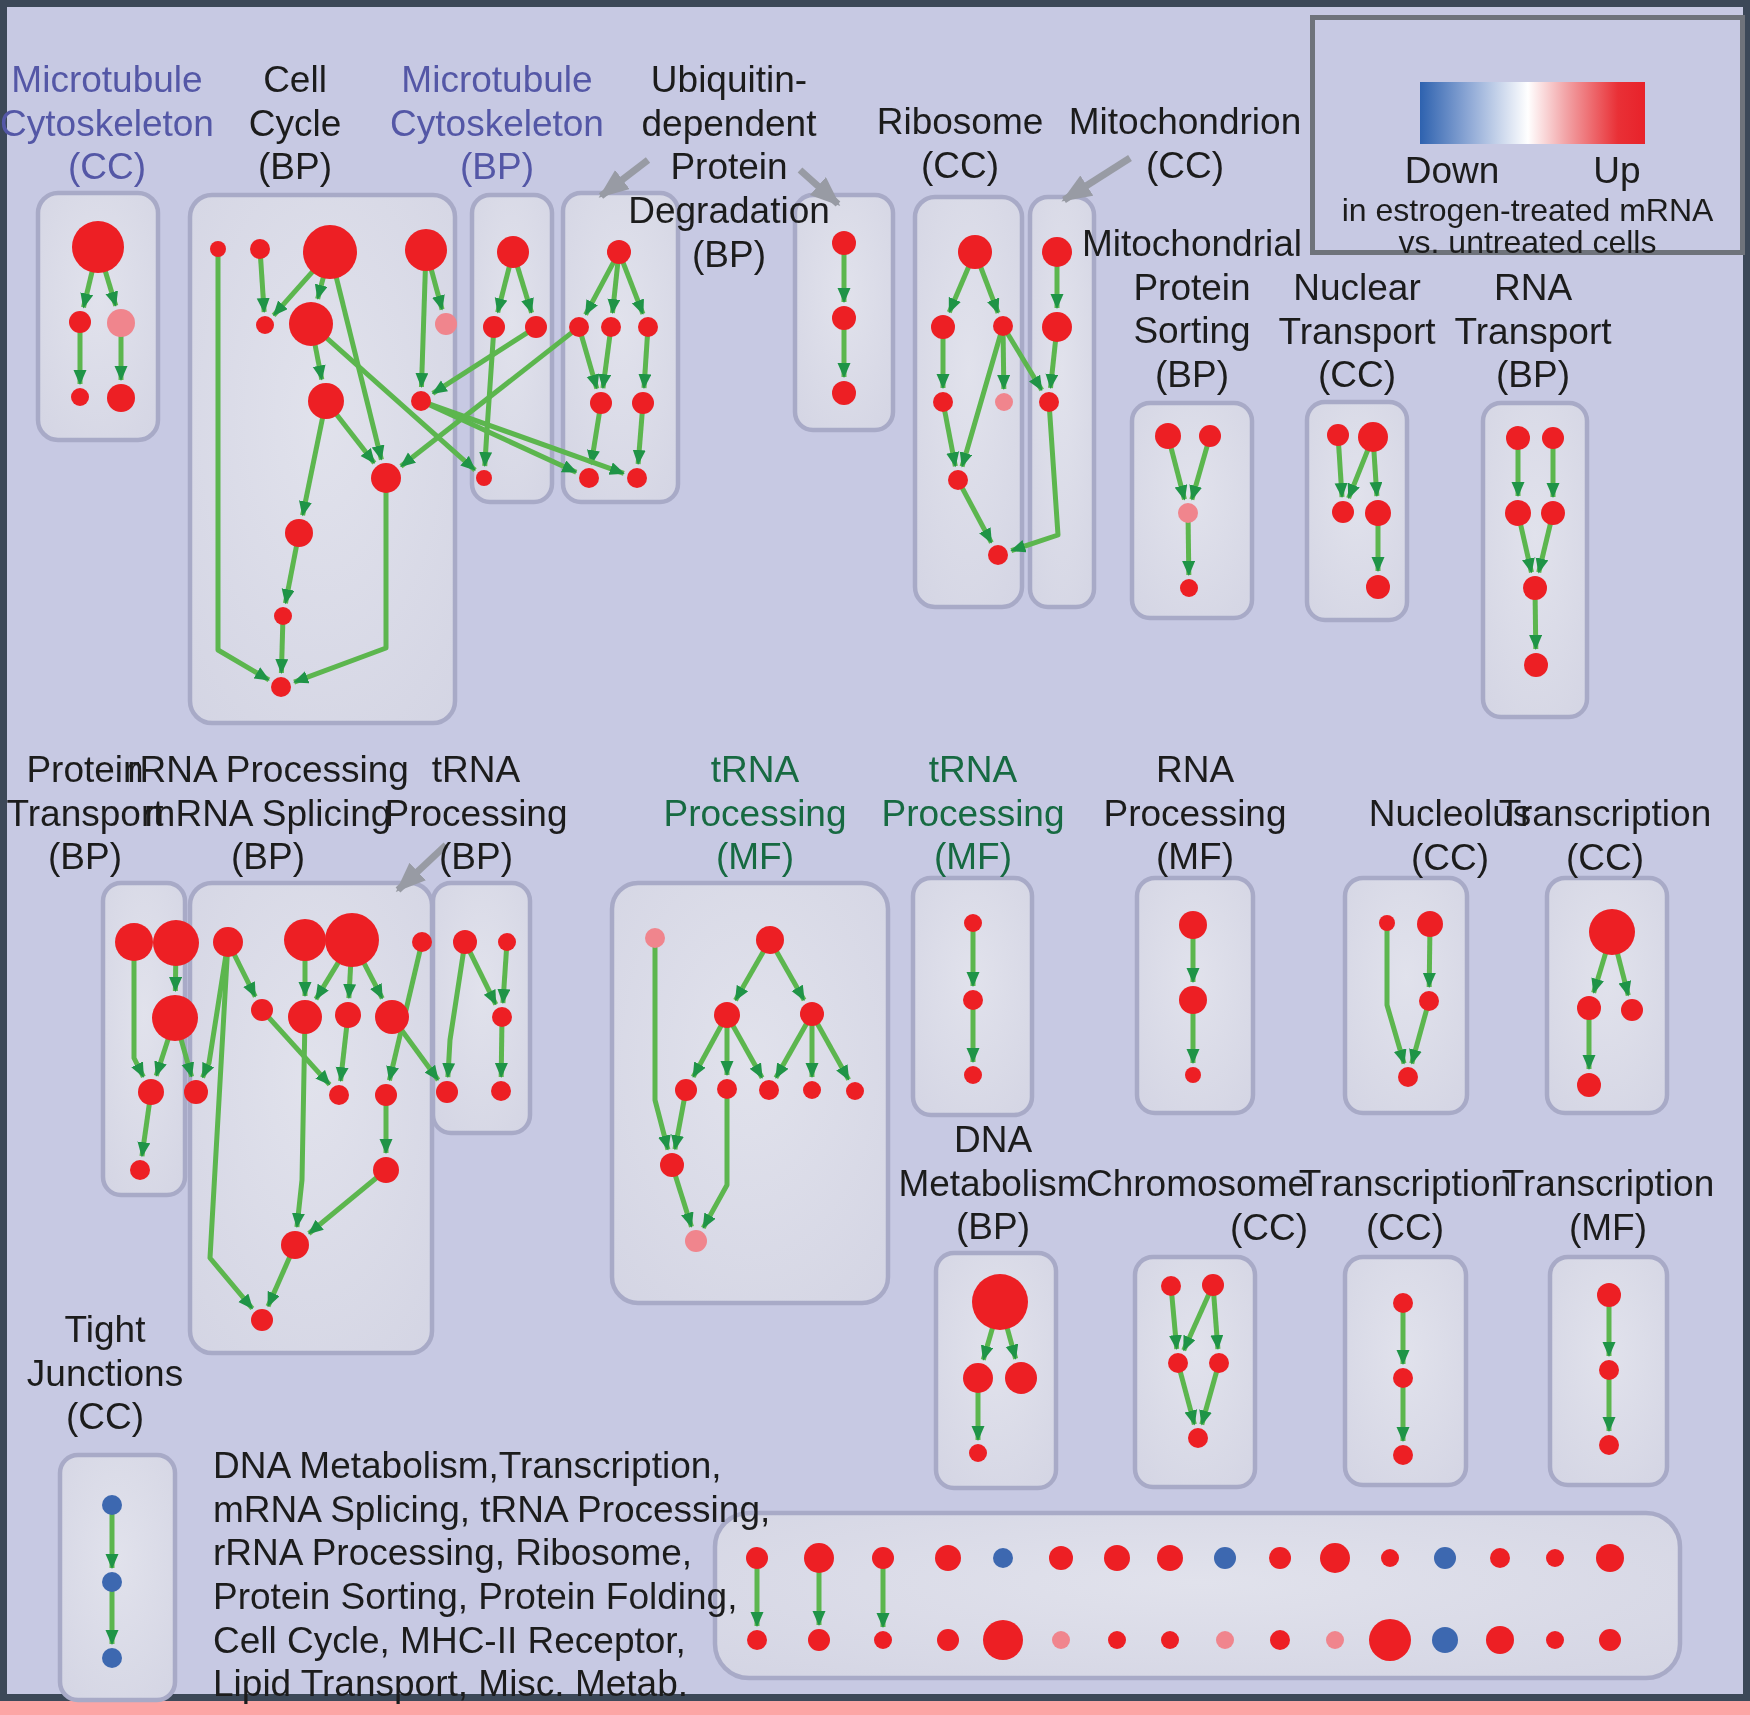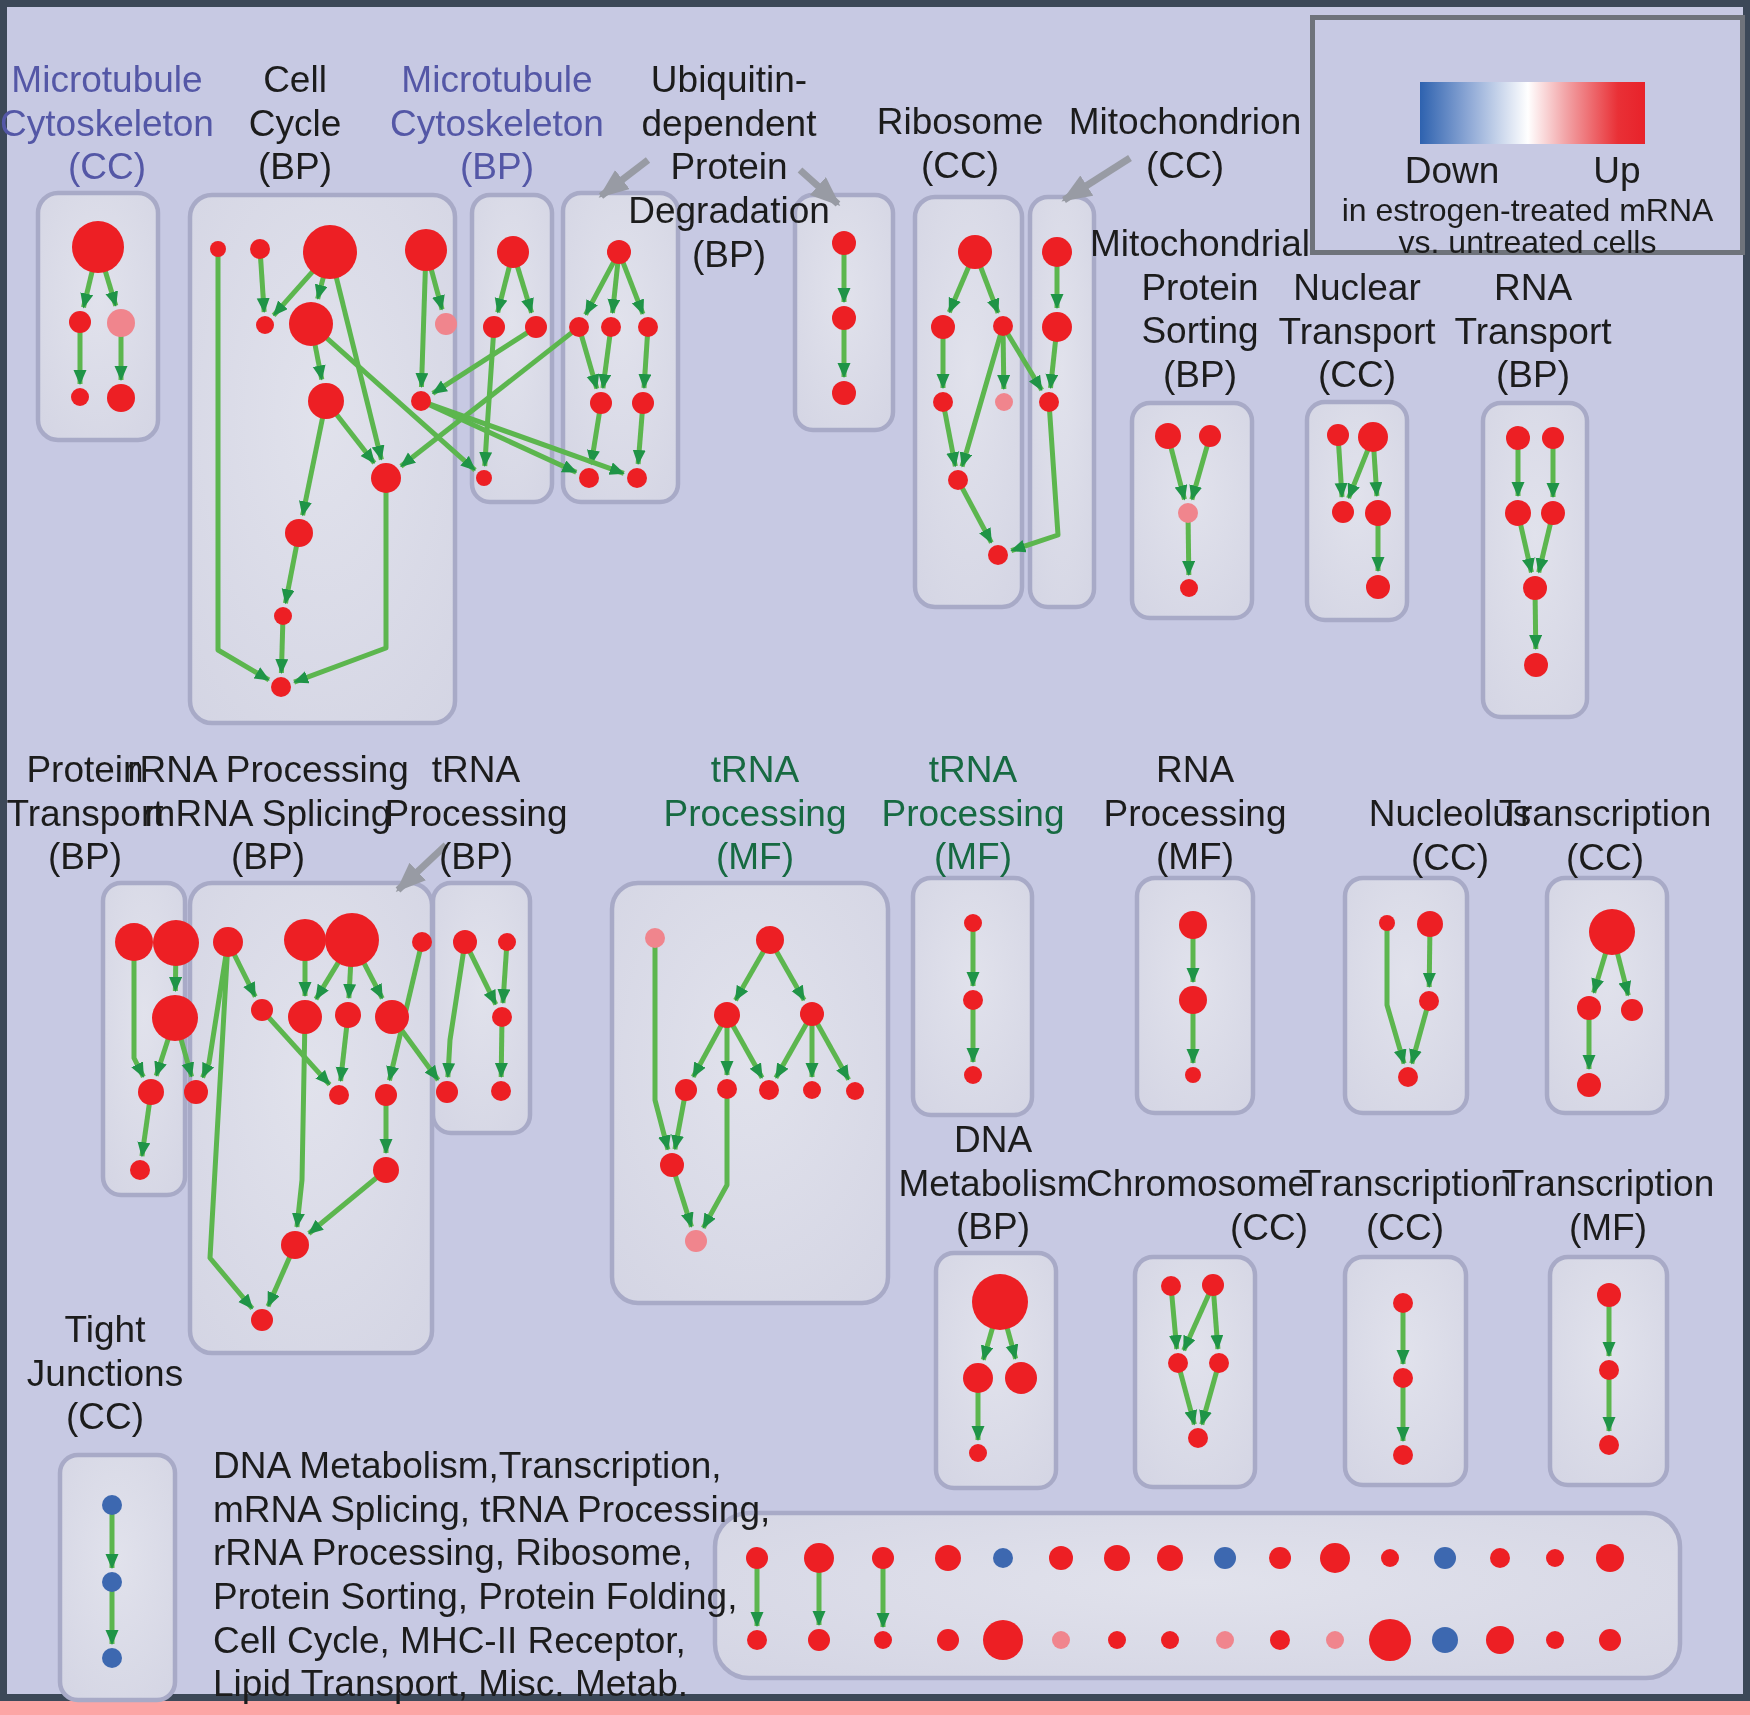--- a/index.html
+++ b/index.html
@@ -358,21 +358,21 @@
 (BP)</div>
       <div class="label" style="left: 729px; top: 58px; color: rgb(28, 28, 28);">Ubiquitin-
 dependent
 Protein
 Degradation
 (BP)</div>
       <div class="label" style="left: 960px; top: 100px; color: rgb(28, 28, 28);">Ribosome
 (CC)</div>
       <div class="label" style="left: 1185px; top: 100px; color: rgb(28, 28, 28);">Mitochondrion
 (CC)</div>
-      <div class="label" style="left: 1192px; top: 222px; color: rgb(28, 28, 28); margin-left: 8px;">Mitochondrial
+      <div class="label" style="left: 1192px; top: 222px; color: rgb(28, 28, 28);">Mitochondrial
 Protein
 Sorting
 (BP)</div>
       <div class="label" style="left: 1357px; top: 266px; color: rgb(28, 28, 28);">Nuclear
 Transport
 (CC)</div>
       <div class="label" style="left: 1533px; top: 266px; color: rgb(28, 28, 28);">RNA
 Transport
 (BP)</div>
       <div class="label" style="left: 85px; top: 748px; color: rgb(28, 28, 28);">Protein

